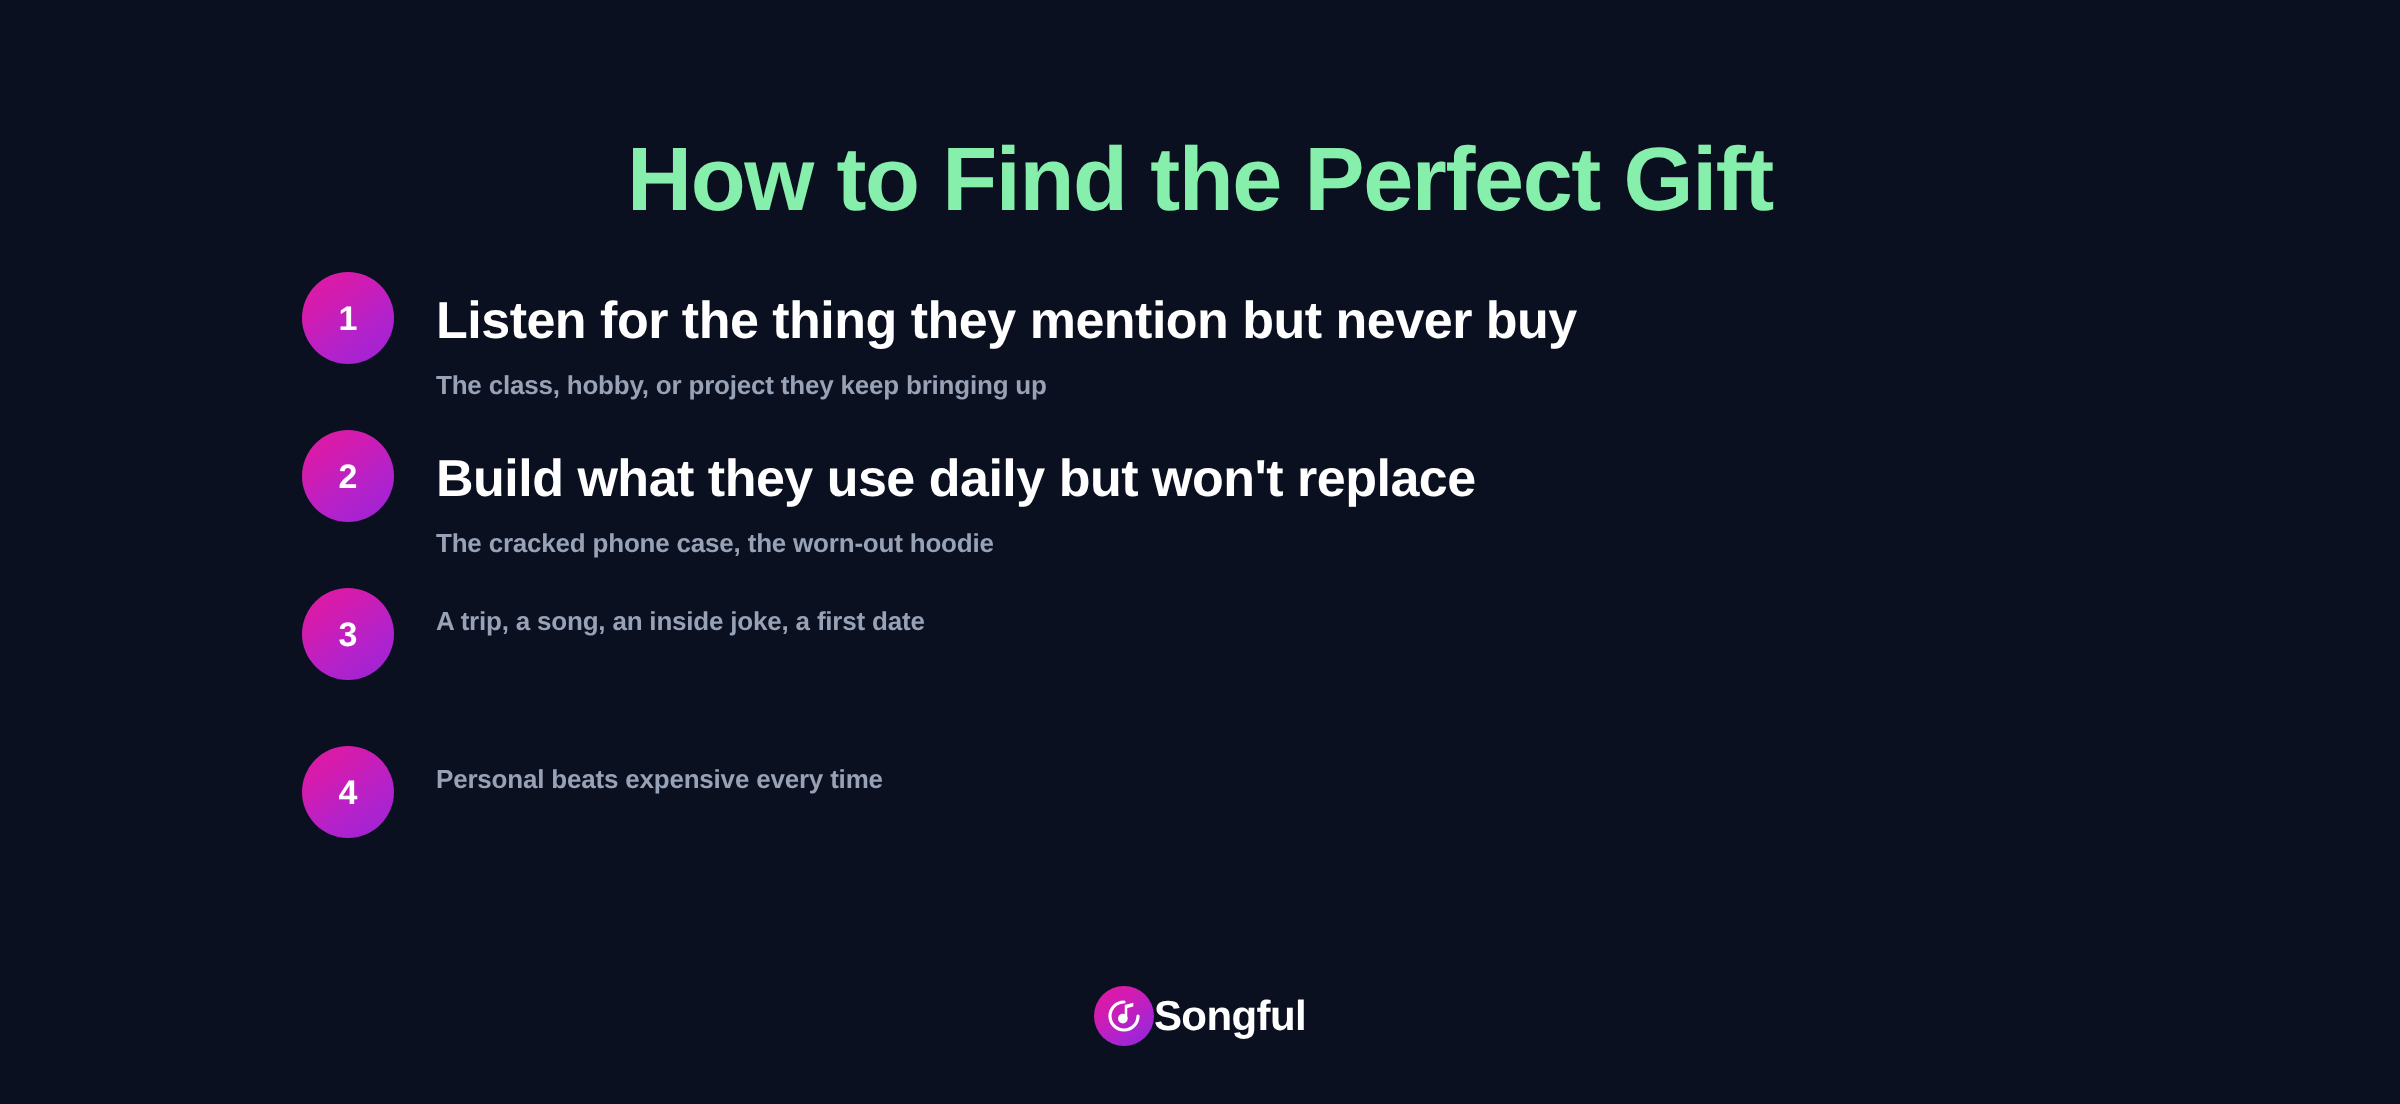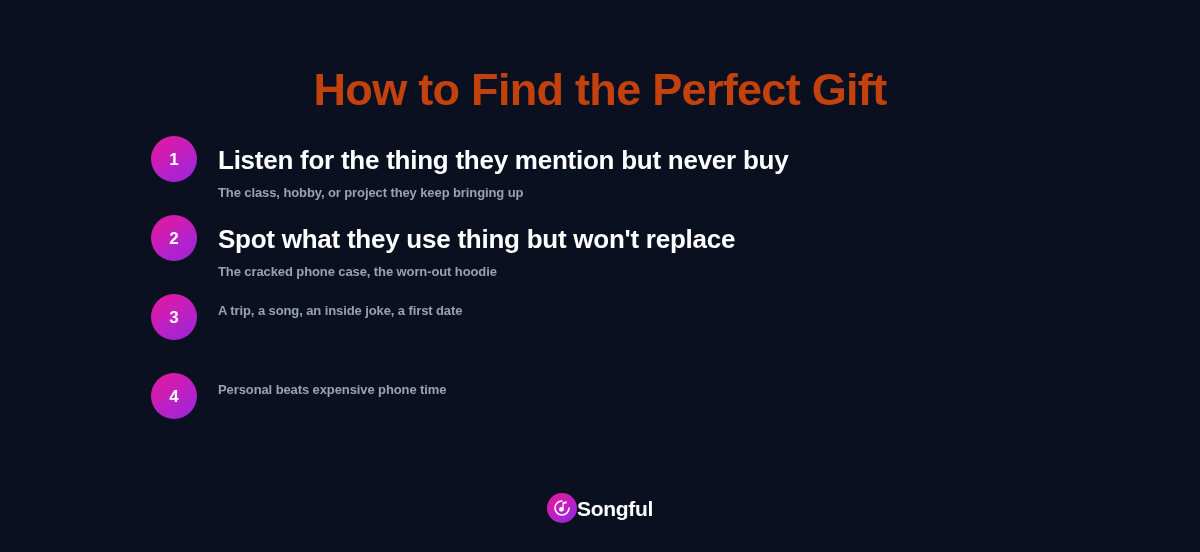--- a/index.html
+++ b/index.html
@@ -22,21 +22,21 @@
     box-sizing: border-box;
   }
 
   
   .title {
     position: absolute;
     top: 36px;
     left: 0;
     width: 1200px;
     text-align: center;
-    color: #c2410c;
+    color: #86efac;
     font-size: 45px;
     font-weight: 900;
     letter-spacing: -0.7px;
     line-height: 1.05;
     white-space: nowrap;
   }
 
   
   .steps {
     position: absolute;
@@ -131,32 +131,32 @@
   <div class="steps">
 
     <div class="step">
       <div class="badge">1</div>
       <p class="step-heading">Listen for the thing they mention but never buy</p>
       <p class="step-sub">The class, hobby, or project they keep bringing up</p>
     </div>
 
     <div class="step">
       <div class="badge">2</div>
-      <p class="step-heading">Spot what they use thing but won't replace</p>
+      <p class="step-heading">Build what they use daily but won't replace</p>
       <p class="step-sub">The cracked phone case, the worn-out hoodie</p>
     </div>
 
     <div class="step">
       <div class="badge">3</div>
       <p class="step-sub">A trip, a song, an inside joke, a first date</p>
     </div>
 
     <div class="step">
       <div class="badge">4</div>
-      <p class="step-sub">Personal beats expensive phone time</p>
+      <p class="step-sub">Personal beats expensive every time</p>
     </div>
 
   </div>
 
   <div class="brand">
     <div class="brand-mark">
       <svg width="20" height="20" viewBox="0 0 24 24" aria-hidden="true">
         <path d="M12 3.6 A8.4 8.4 0 1 0 20.4 12" fill="none" stroke="#ffffff" stroke-width="1.9" stroke-linecap="round"></path>
         <path d="M13.1 5.2 L17.6 4.0 L17.6 6.3 L13.1 7.5 Z" fill="#ffffff"></path>
         <rect x="12.45" y="5.2" width="1.5" height="8.2" rx="0.7" fill="#ffffff"></rect>

